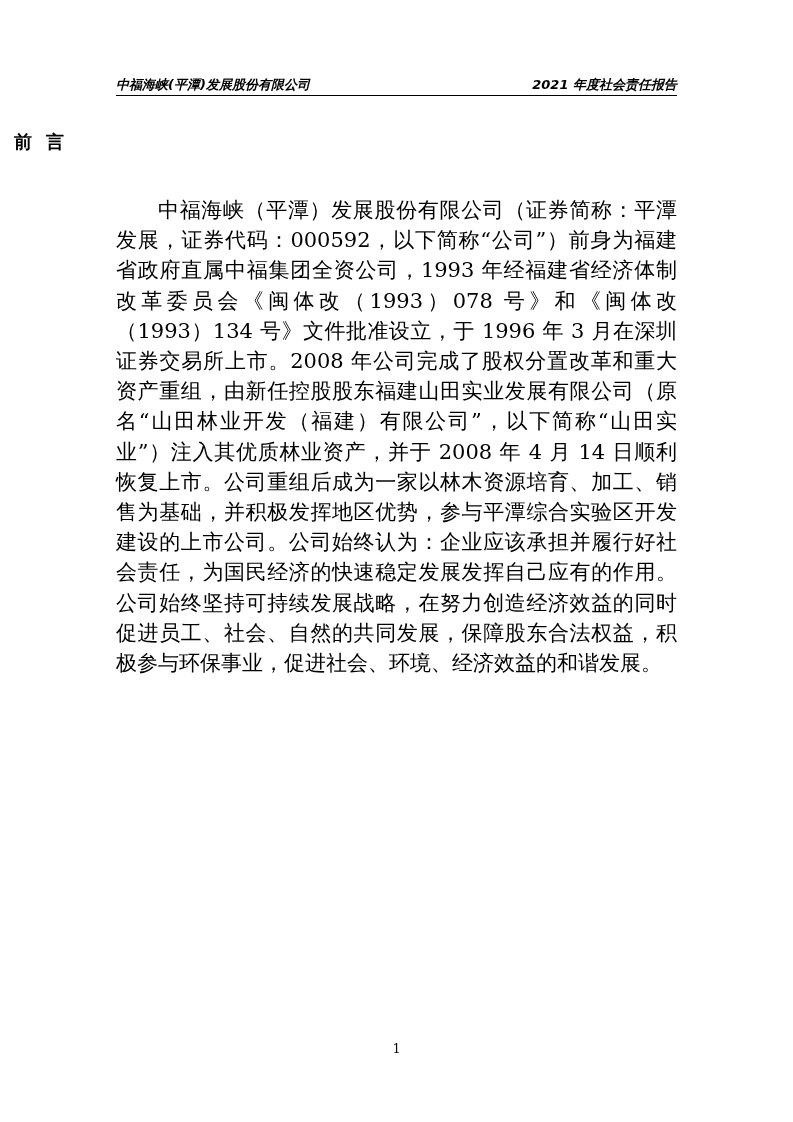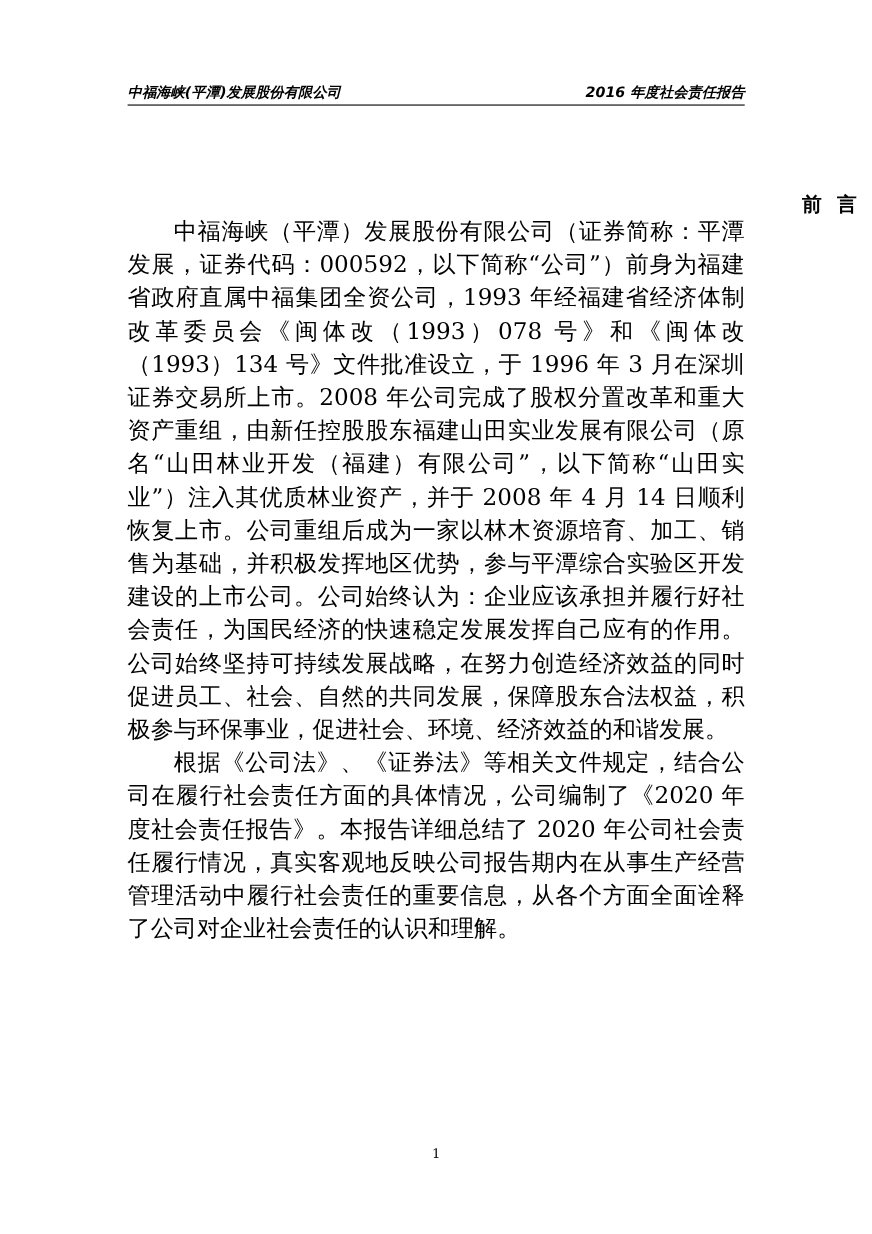--- a/index.html
+++ b/index.html
@@ -3,37 +3,36 @@
   <meta charset="utf-8">
   <style>
     html, body { margin: 0; padding: 0; background: #ffffff; }
     body { width: 793px; height: 1122px; position: relative; overflow: hidden;
            font-family: "DejaVu Serif", "Liberation Serif", serif; color: #000; }
     .header { position: absolute; left: 116px; top: 77px; width: 561px; height: 18px;
               border-bottom: 1.5px solid #000; font-family: "DejaVu Sans", sans-serif;
               font-weight: bold; font-size: 13px; line-height: 16px; font-style: italic; }
     .header .left { position: absolute; left: 0; top: 0; white-space: nowrap; }
     .header .right { position: absolute; right: 0; top: 0; white-space: nowrap; }
-    .title { position: absolute; left: 0; width: 793px; top: 130px; text-align: right;
+    .title { position: absolute; left: 0; width: 793px; top: 130px; text-align: left;
              font-family: "DejaVu Sans", sans-serif; font-weight: bold; font-size: 18px;
-             letter-spacing: 14px; text-indent: 14px; margin-top: 44px; }
+             letter-spacing: 14px; text-indent: 14px; }
     .body-text { position: absolute; left: 116px; top: 195px; width: 561px; }
     .para { margin: 0; font-size: 21px; line-height: 30.2px; text-indent: 2em;
             text-align: justify; }
     .page-number { position: absolute; left: 0; width: 793px; top: 1042px; text-align: center;
                    font-size: 12px; }
   </style>
 </head>
 <body>
 
 <div class="header">
   <span class="left">中福海峡(平潭)发展股份有限公司</span>
-  <span class="right">2016 年度社会责任报告</span>
+  <span class="right">2021 年度社会责任报告</span>
 </div>
 
 <div class="title">前言</div>
 
 <div class="body-text">
   <p class="para">中福海峡（平潭）发展股份有限公司（证券简称：平潭发展，证券代码：000592，以下简称“公司”）前身为福建省政府直属中福集团全资公司，1993 年经福建省经济体制改革委员会《闽体改（1993）078 号》和《闽体改（1993）134 号》文件批准设立，于 1996 年 3 月在深圳证券交易所上市。2008 年公司完成了股权分置改革和重大资产重组，由新任控股股东福建山田实业发展有限公司（原名“山田林业开发（福建）有限公司”，以下简称“山田实业”）注入其优质林业资产，并于 2008 年 4 月 14 日顺利恢复上市。公司重组后成为一家以林木资源培育、加工、销售为基础，并积极发挥地区优势，参与平潭综合实验区开发建设的上市公司。公司始终认为：企业应该承担并履行好社会责任，为国民经济的快速稳定发展发挥自己应有的作用。公司始终坚持可持续发展战略，在努力创造经济效益的同时促进员工、社会、自然的共同发展，保障股东合法权益，积极参与环保事业，促进社会、环境、经济效益的和谐发展。</p>
-  <p class="para">根据《公司法》、《证券法》等相关文件规定，结合公司在履行社会责任方面的具体情况，公司编制了《2020 年度社会责任报告》。本报告详细总结了 2020 年公司社会责任履行情况，真实客观地反映公司报告期内在从事生产经营管理活动中履行社会责任的重要信息，从各个方面全面诠释了公司对企业社会责任的认识和理解。</p>
 </div>
 
 <div class="page-number">1</div>
 
 </body></html>

